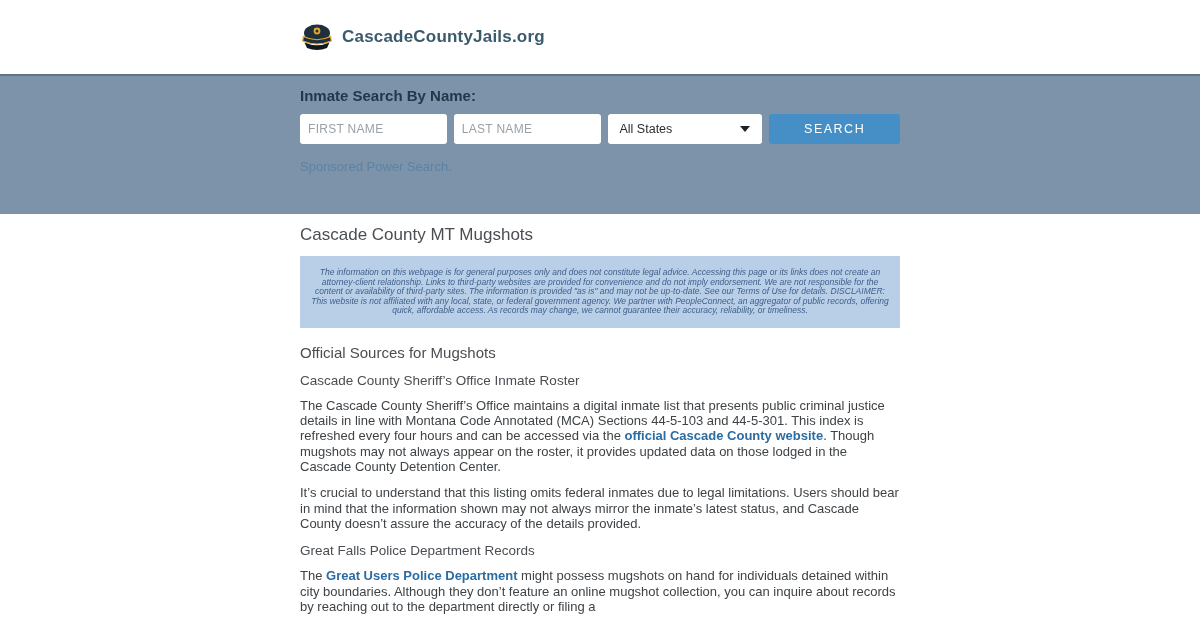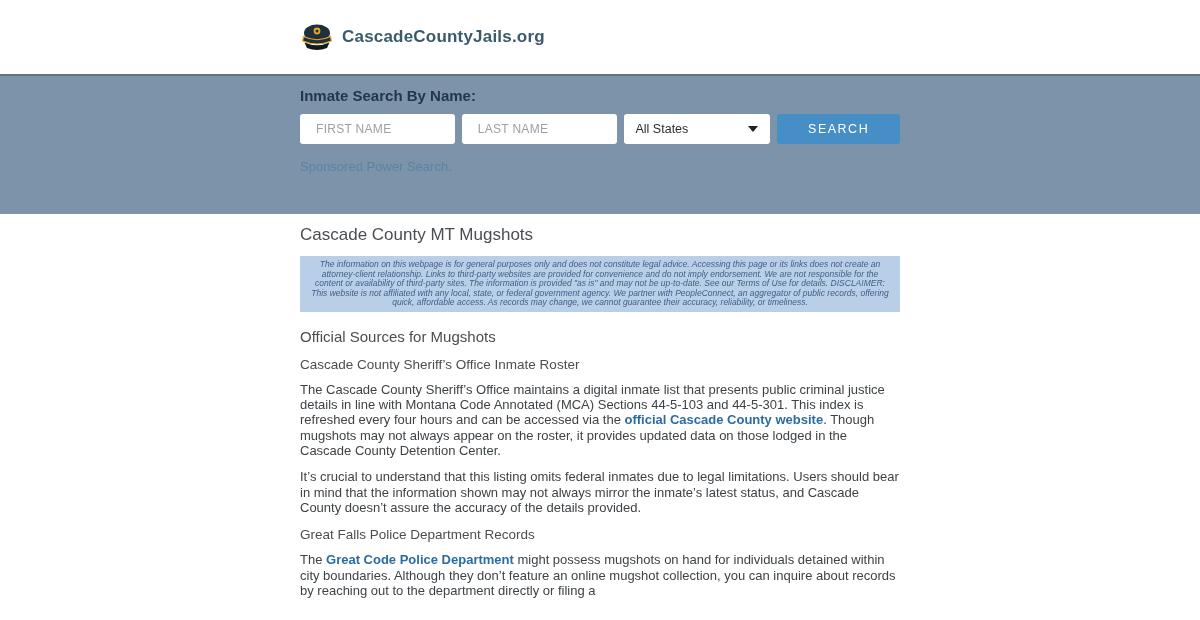--- a/index.html
+++ b/index.html
@@ -46,21 +46,21 @@
     font-size: 15px;
     font-weight: bold;
     color: #22384a;
     margin-bottom: 10px;
   }
   .search-form { display: flex; gap: 7px; }
   .search-form > * { flex: 1 1 0; height: 30px; }
   .text-input {
     border: none;
     border-radius: 3px;
-    padding: 0 16px;
+    padding: 0 8px;
     font-size: 12px;
     font-family: "Liberation Sans", sans-serif;
     color: #333;
     background: #ffffff;
     outline: none;
     min-width: 0;
   }
   .text-input::placeholder { color: #9aa0a6; letter-spacing: 0.3px; }
   .select-box {
     background: #ffffff;
@@ -100,21 +100,21 @@
   
   .content { padding-top: 11px; }
   .page-title {
     font-size: 17px;
     font-weight: 400;
     color: #4a4e52;
     margin: 0 0 11px 0;
   }
   .disclaimer-box {
     background: #b9cfe8;
-    padding: 4px 8px;
+    padding: 12px 8px;
     margin-bottom: 10px;
   }
   .disclaimer-text {
     font-size: 8.5px;
     line-height: 1.12;
     font-style: italic;
     color: #3f608a;
     text-align: center;
     display: block;
   }
@@ -194,16 +194,16 @@
     </div>
 
 
     <h3 class="h3">Official Sources for Mugshots</h3>
 
     <h4 class="h4">Cascade County Sheriff’s Office Inmate Roster</h4>
     <p class="body-text"><span>The Cascade County Sheriff’s Office maintains a digital inmate list that presents public criminal justice details in line with Montana Code Annotated (MCA) Sections 44-5-103 and 44-5-301. This index is refreshed every four hours and can be accessed via the </span><a class="inline-link">official Cascade County website</a><span>. Though mugshots may not always appear on the roster, it provides updated data on those lodged in the Cascade County Detention Center.</span></p>
     <p class="body-text">It’s crucial to understand that this listing omits federal inmates due to legal limitations. Users should bear in mind that the information shown may not always mirror the inmate’s latest status, and Cascade County doesn’t assure the accuracy of the details provided.</p>
 
     <h4 class="h4">Great Falls Police Department Records</h4>
-    <p class="body-text"><span>The </span><a class="inline-link">Great Code Police Department</a><span> might possess mugshots on hand for individuals detained within city boundaries. Although they don’t feature an online mugshot collection, you can inquire about records by reaching out to the department directly or filing a </span></p>
+    <p class="body-text"><span>The </span><a class="inline-link">Great Users Police Department</a><span> might possess mugshots on hand for individuals detained within city boundaries. Although they don’t feature an online mugshot collection, you can inquire about records by reaching out to the department directly or filing a </span></p>
 
   </div>
 </main>
 
 </body></html>

